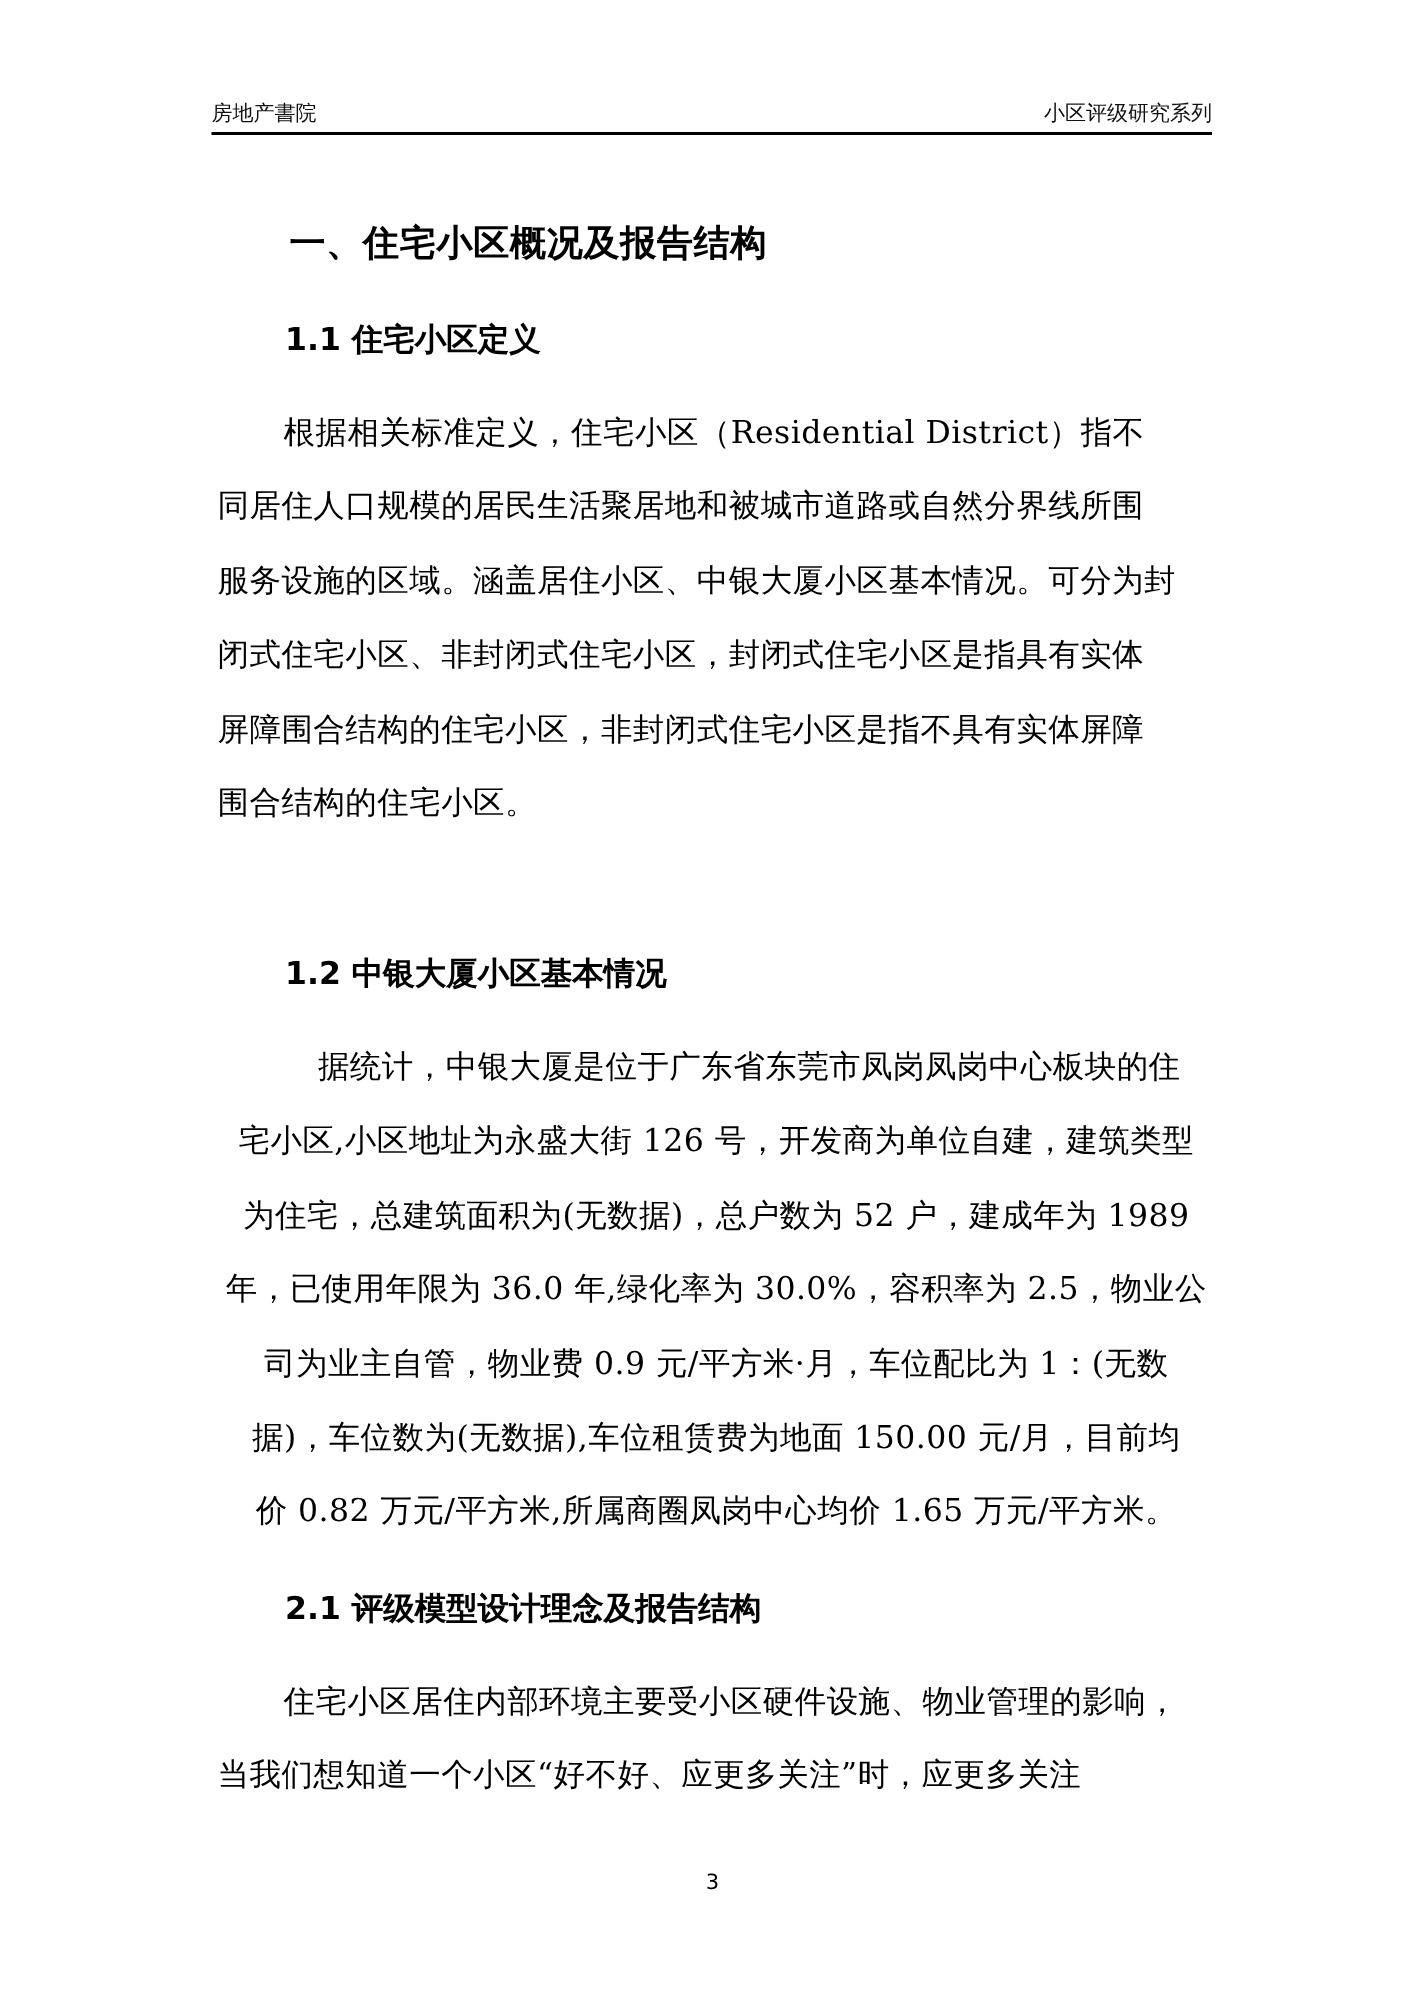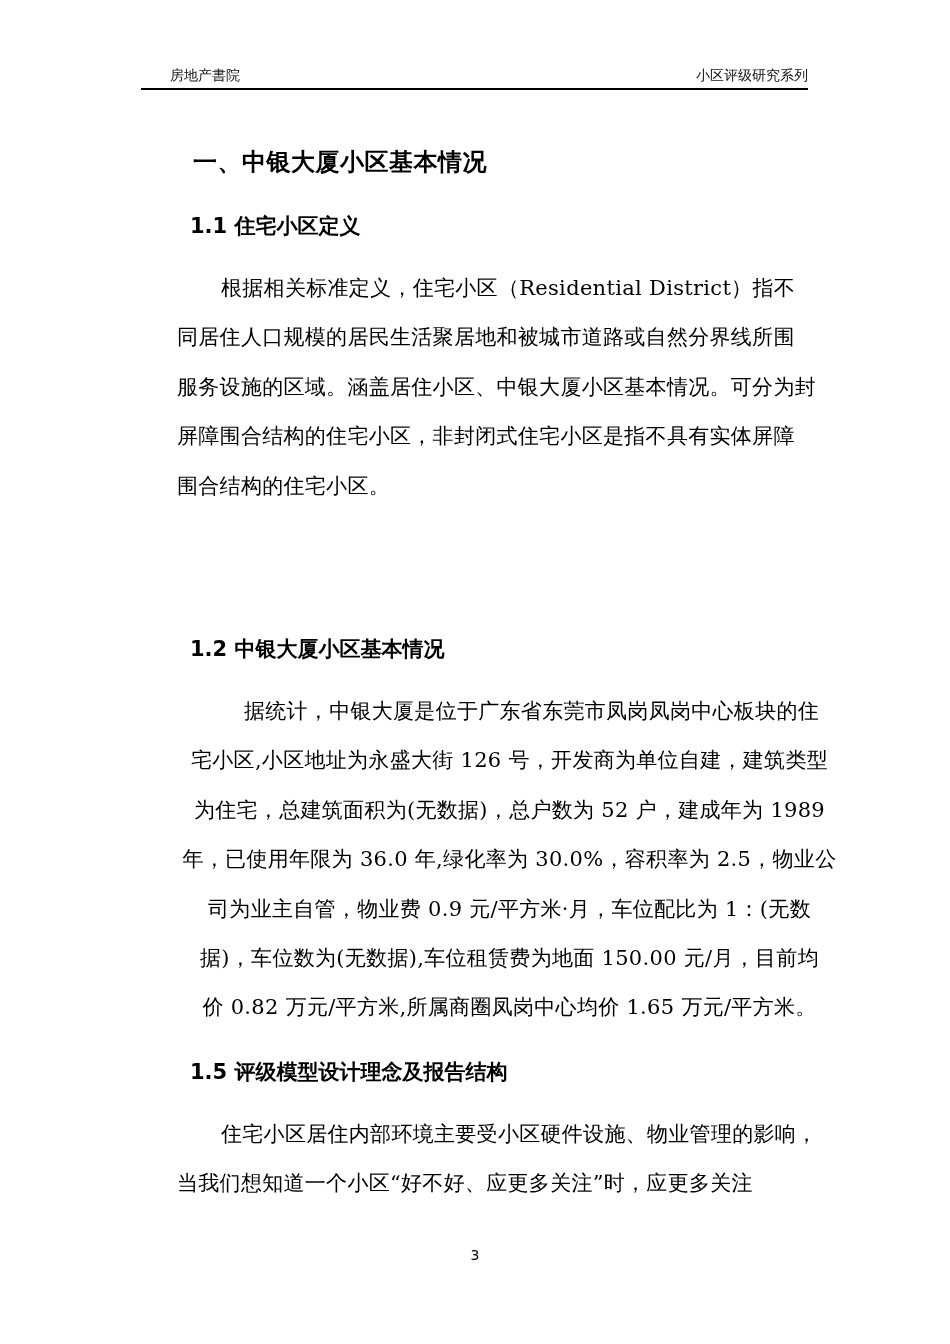--- a/index.html
+++ b/index.html
@@ -1,63 +1,64 @@
 <!DOCTYPE html>
 <html><head>
 <meta charset="utf-8">
 <style>
   html, body { margin: 0; padding: 0; background: #ffffff; }
   body { width: 950px; height: 1344px; position: relative; overflow: hidden;
          font-family: "DejaVu Serif", "Liberation Serif", serif; color: #000; }
   .header { position: absolute; left: 141px; top: 66px; width: 667px; height: 22px;
             border-bottom: 2.5px solid #000; }
   .header span { position: absolute; bottom: 3px; font-family: "DejaVu Sans", "Liberation Sans", sans-serif;
-                 font-size: 14px; color: #111; margin-left: 29px; }
+                 font-size: 14px; color: #111; }
   .header .left { left: 0; }
   .header .right { right: 0; }
   .h1 { position: absolute; left: 193px; top: 146px; font-size: 24px; font-weight: bold;
         font-family: "DejaVu Sans", "Liberation Sans", sans-serif; letter-spacing: 0.5px; }
   .h2 { position: absolute; left: 190px; font-size: 21px; font-weight: bold;
         font-family: "DejaVu Sans", "Liberation Sans", sans-serif; }
-  .para { position: absolute; left: 145px; width: 665px; margin-left: 32px; }
+  .para { position: absolute; left: 145px; width: 665px; }
   .line { height: 49.4px; font-size: 21px; line-height: 49.4px; white-space: nowrap;
           letter-spacing: 0.3px; }
   .line.indent { padding-left: 44px; }
   .page-num { position: absolute; left: 0; width: 950px; top: 1247px; text-align: center;
               font-family: "DejaVu Sans", "Liberation Sans", sans-serif; font-size: 14px; }
 </style>
 </head>
 <body>
 
 <div class="header">
   <span class="left">房地产書院</span>
   <span class="right">小区评级研究系列</span>
 </div>
 
-<div class="h1">一、中银大厦小区基本情况</div>
+<div class="h1">一、住宅小区概况及报告结构</div>
 
 <div class="h2" style="top:212px;">1.1 住宅小区定义</div>
 <div class="para" style="top:264px;">
   <div class="line indent">根据相关标准定义，住宅小区（Residential District）指不</div>
   <div class="line">同居住人口规模的居民生活聚居地和被城市道路或自然分界线所围</div>
   <div class="line">服务设施的区域。涵盖居住小区、中银大厦小区基本情况。可分为封</div>
+  <div class="line">闭式住宅小区、非封闭式住宅小区，封闭式住宅小区是指具有实体</div>
   <div class="line">屏障围合结构的住宅小区，非封闭式住宅小区是指不具有实体屏障</div>
   <div class="line">围合结构的住宅小区。</div>
 </div>
 
 <div class="h2" style="top:635px;">1.2 中银大厦小区基本情况</div>
 <div class="para" style="top:687px;text-align:center;">
   <div class="line indent">据统计，中银大厦是位于广东省东莞市凤岗凤岗中心板块的住</div>
   <div class="line">宅小区,小区地址为永盛大街 126 号，开发商为单位自建，建筑类型</div>
   <div class="line">为住宅，总建筑面积为(无数据)，总户数为 52 户，建成年为 1989</div>
   <div class="line">年，已使用年限为 36.0 年,绿化率为 30.0%，容积率为 2.5，物业公</div>
   <div class="line">司为业主自管，物业费 0.9 元/平方米·月，车位配比为 1：(无数</div>
   <div class="line">据)，车位数为(无数据),车位租赁费为地面 150.00 元/月，目前均</div>
   <div class="line">价 0.82 万元/平方米,所属商圈凤岗中心均价 1.65 万元/平方米。</div>
 </div>
 
-<div class="h2" style="top:1058px;">1.5 评级模型设计理念及报告结构</div>
+<div class="h2" style="top:1058px;">2.1 评级模型设计理念及报告结构</div>
 <div class="para" style="top:1110px;">
   <div class="line indent">住宅小区居住内部环境主要受小区硬件设施、物业管理的影响，</div>
   <div class="line">当我们想知道一个小区“好不好、应更多关注”时，应更多关注</div>
 </div>
 
 <div class="page-num">3</div>
 
 </body></html>

